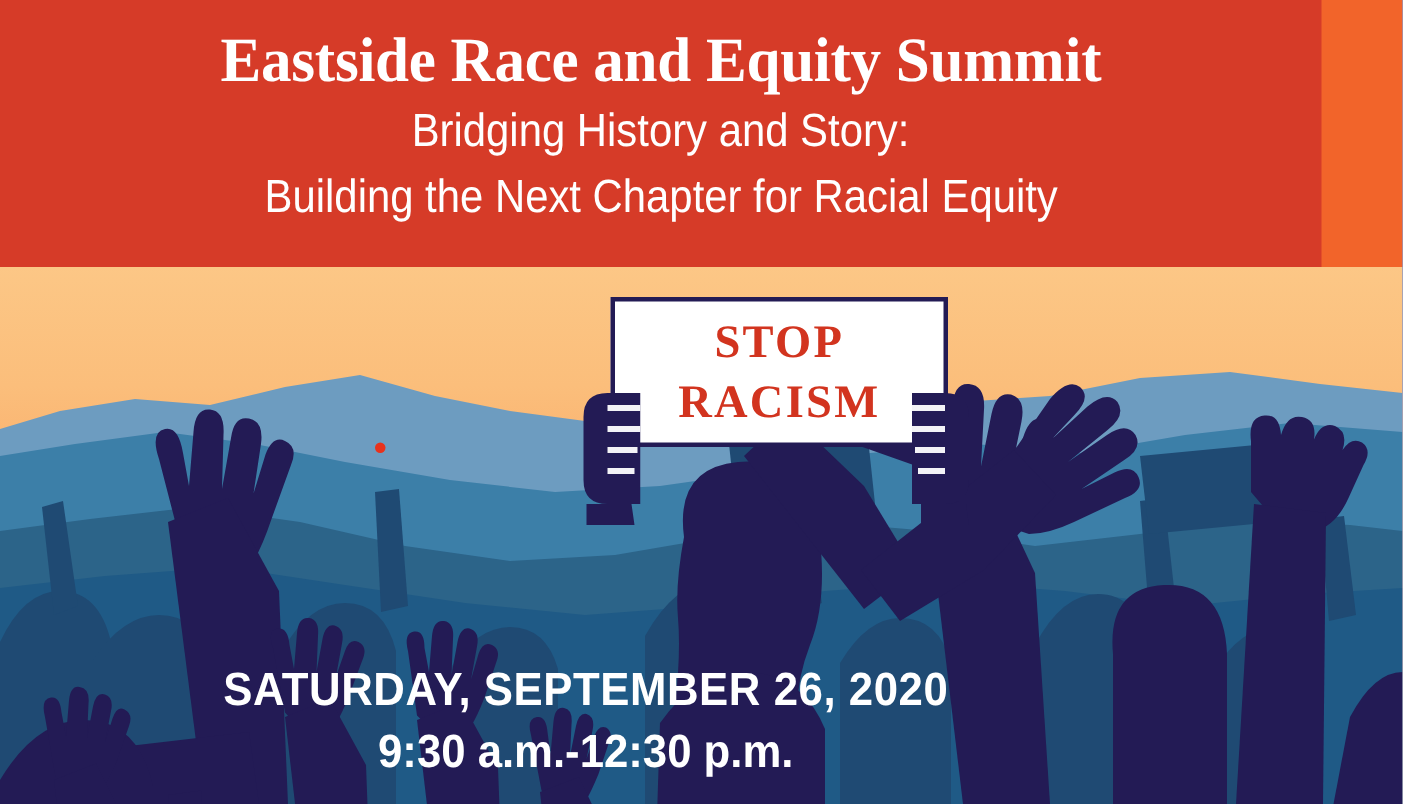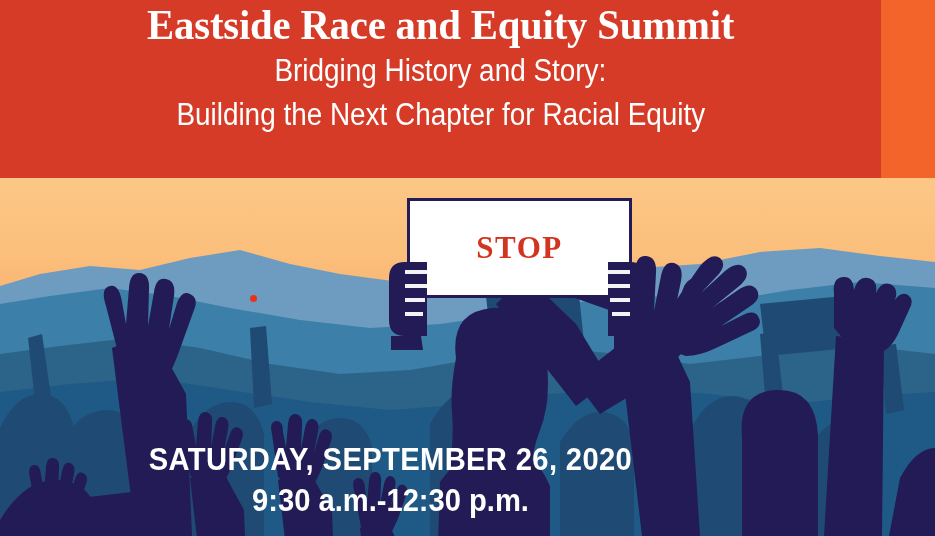--- a/index.html
+++ b/index.html
@@ -42,21 +42,21 @@
     position: absolute;
     left: 0;
     top: 0;
     width: 881px;
     height: 178px;
     z-index: 42;
     display: flex;
     flex-direction: column;
     align-items: center;
     justify-content: flex-start;
-    padding-top: 0;
+    padding-top: 16px;
     box-sizing: border-box;
   }
   .summit-title {
     font-family: "Liberation Serif", "DejaVu Serif", serif;
     font-weight: bold;
     font-size: 42px;
     line-height: 50px;
     color: #FFFFFF;
     letter-spacing: -0.2px;
     white-space: nowrap;
@@ -304,20 +304,21 @@
                  q-5,12 -8,17 l-16,10 l-14,-16 Z"></path>
         <path d="M360,350 l26,-10 l18,38 l4,82 l-36,0 Z"></path>
       </g>
     </svg>
   </div>
 
   <div class="red-dot"></div>
 
   <div class="protest-sign">
     <div class="sign-line">STOP</div>
+    <div class="sign-line">RACISM</div>
   </div>
 
   <div class="sign-hand" style="left:383px; top:250px;">
     <svg width="44" height="100" viewBox="0 0 44 100" xmlns="http://www.w3.org/2000/svg">
       <path fill="#231B55" d="M6,28 q0,-16 16,-16 l22,0 l0,74 l-22,0 q-16,0 -16,-16 Z M8,86 l30,0 l2,14 l-32,0 Z"></path>
       <rect x="22" y="20" width="22" height="4" fill="#FFFFFF" opacity="0.95"></rect>
       <rect x="22" y="34" width="22" height="4" fill="#FFFFFF" opacity="0.95"></rect>
       <rect x="22" y="48" width="20" height="4" fill="#FFFFFF" opacity="0.95"></rect>
       <rect x="22" y="62" width="18" height="4" fill="#FFFFFF" opacity="0.95"></rect>
     </svg>

